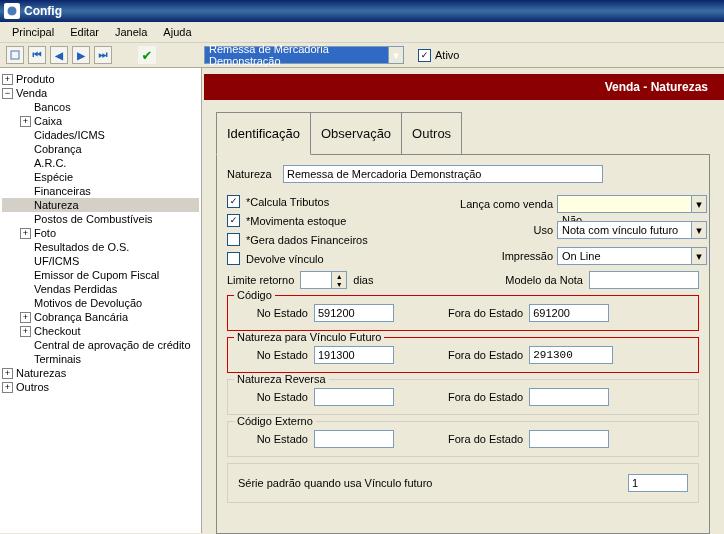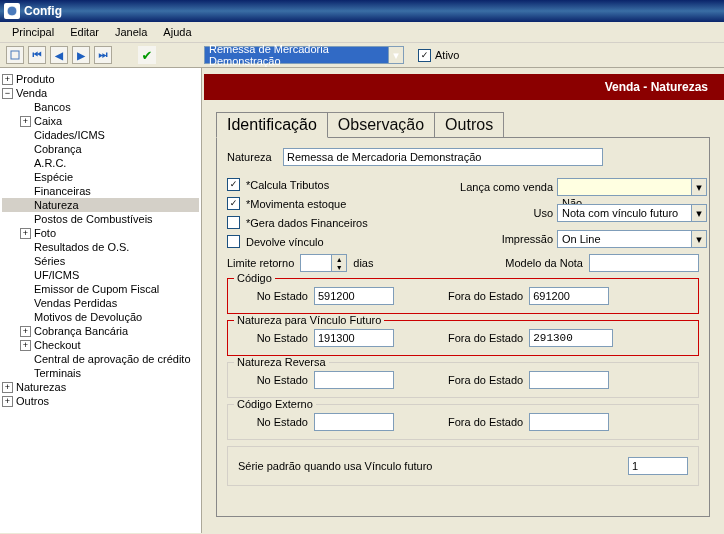--- a/index.html
+++ b/index.html
@@ -92,23 +92,23 @@
   margin: 6px 0 12px 2px;
   font-size: 12px;
 }
 .tabs {
   display: flex;
   margin: 0 14px -1px 14px;
 }
 .tab {
   border: 1px solid #888;
   border-bottom: none;
-  padding: 3px 10px;
-  background: #ece9d8;
-  font-size: 16px;
+  padding: 13px 10px;
+  background: #ece9d8;
+  font-size: 13px;
   margin-right: -1px;
 }
 .tab.active { background: #ece9d8; border-bottom: 1px solid #ece9d8; position: relative; z-index: 2;}
 .tab.inactive { background: #ece9d8; opacity: 0.95;}
 .tab-body {
   border: 1px solid #888;
   margin: 0 14px 10px 14px;
   padding: 10px 10px 14px 10px;
   background: #ece9d8;
   position: relative;
@@ -237,24 +237,20 @@
     <div class="node lvl2">
         <span class="expander">+</span>
         <span>Foto</span>
       </div>
     <div class="node lvl2">
         <span class="noexp"></span>
         <span>Resultados de O.S.</span>
       </div>
     <div class="node lvl2">
         <span class="noexp"></span>
-        <span>Séries</span>
-      </div>
-    <div class="node lvl2">
-        <span class="noexp"></span>
         <span>UF/ICMS</span>
       </div>
     <div class="node lvl2">
         <span class="noexp"></span>
         <span>Emissor de Cupom Fiscal</span>
       </div>
     <div class="node lvl2">
         <span class="noexp"></span>
         <span>Vendas Perdidas</span>
       </div>

